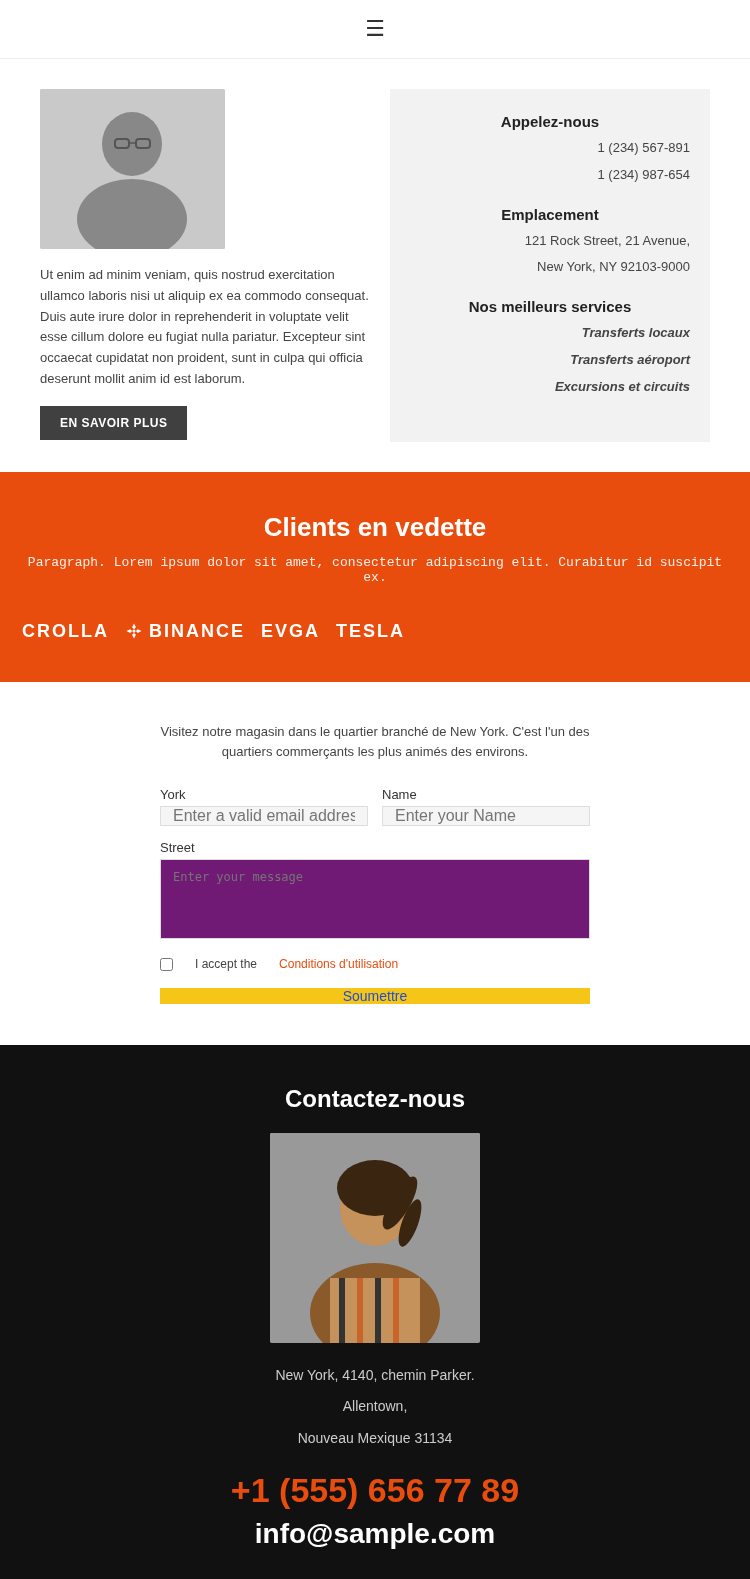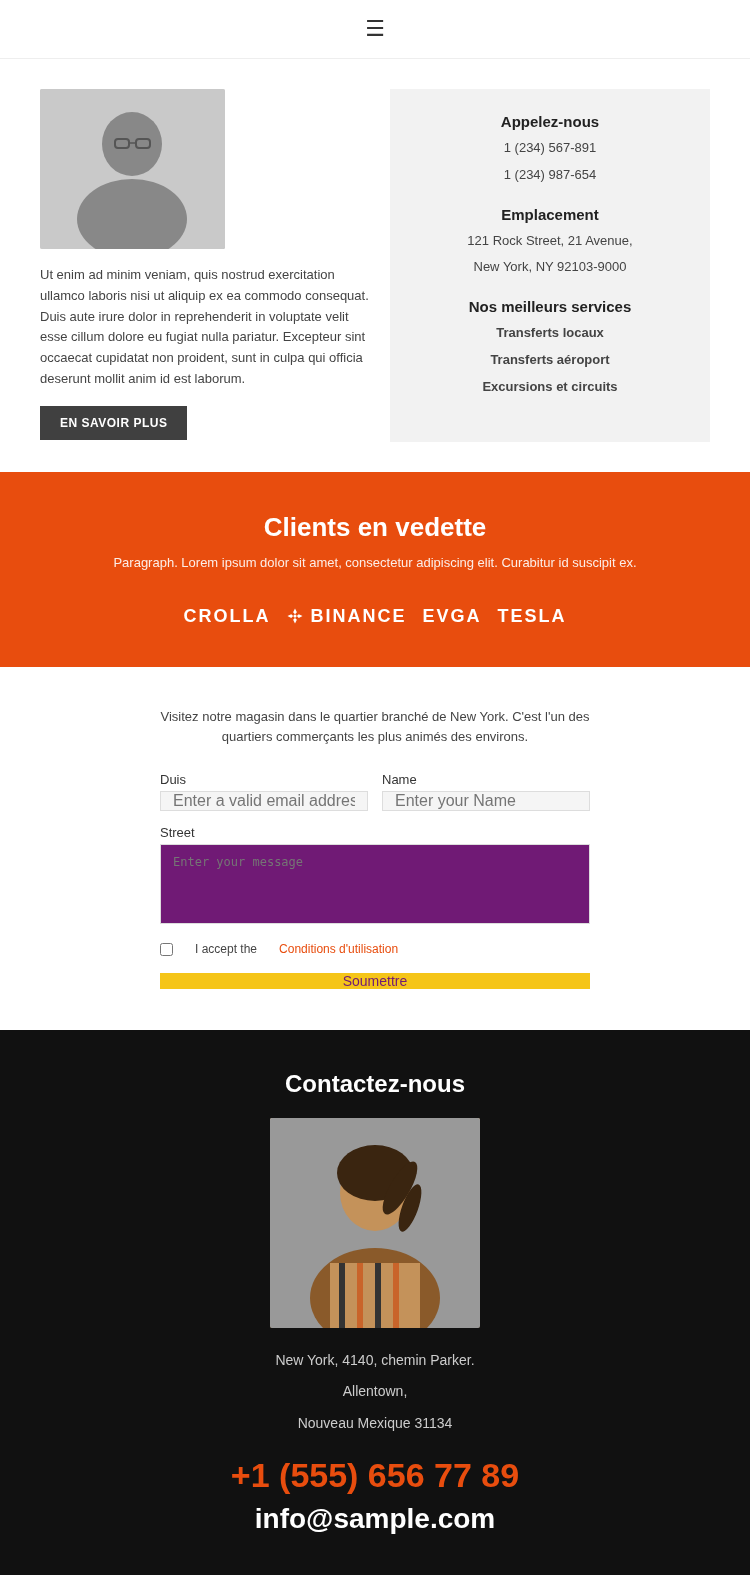--- a/index.html
+++ b/index.html
@@ -73,56 +73,58 @@
       color: #444;
     }
     .right-col h3 {
       font-size: 15px;
       font-weight: bold;
       color: #222;
       text-align: center;
       margin-bottom: 8px;
     }
     .right-col p {
-      text-align: center;
+      text-align: right;
       margin-bottom: 6px;
       line-height: 1.6;
     }
     .right-col .section-block {
       margin-bottom: 20px;
     }
     .right-col .services-list {
       text-align: center;
       font-weight: bold;
       font-size: 13px;
     }
     .right-col .services-list p {
       font-weight: bold;
+      font-style: italic;
     }
 
     
     .orange-section {
       background: #e84d0e;
       padding: 40px 22px;
       text-align: center;
       color: #fff;
     }
     .orange-section h2 {
       font-size: 26px;
       font-weight: bold;
       margin-bottom: 12px;
     }
     .orange-section .sub-text {
       font-size: 13px;
       margin-bottom: 36px;
       opacity: 0.9;
+      font-family: Liberation Mono, monospace;
     }
     .logos-row {
       display: flex;
-      justify-content: center;
+      justify-content: flex-start;
       align-items: center;
       flex-wrap: wrap;
       gap: 16px;
     }
     .logo-item {
       color: #fff;
       font-size: 18px;
       font-weight: bold;
       letter-spacing: 2px;
       text-transform: uppercase;
@@ -207,21 +209,21 @@
     }
     .terms-row a {
       color: #e84d0e;
       text-decoration: none;
     }
     .submit-btn {
       background: #f5c518;
       border: none;
       padding: 0 80px;
       font-size: 14px;
-      color: #701a75;
+      color: #1d4ed8;
       cursor: pointer;
       font-weight: 500;
       width: 100%;
     }
 
     
     .dark-section {
       background: #111;
       padding: 40px 30px;
       text-align: center;
@@ -330,21 +332,21 @@
     </div>
     <div class="logo-item">TESLA</div>
   </div>
 </div>
 
 <div class="form-section">
   <p class="intro-text">Visitez notre magasin dans le quartier branché de New York. C'est l'un des quartiers commerçants les plus animés des environs.</p>
 
   <div class="form-row">
     <div class="form-group">
-      <label>Duis</label>
+      <label>York</label>
       <input type="email" placeholder="Enter a valid email address" style="">
     </div>
     <div class="form-group">
       <label>Name</label>
       <input type="text" placeholder="Enter your Name" style="">
     </div>
   </div>
 
   <div class="message-group">
     <label>Street</label>

